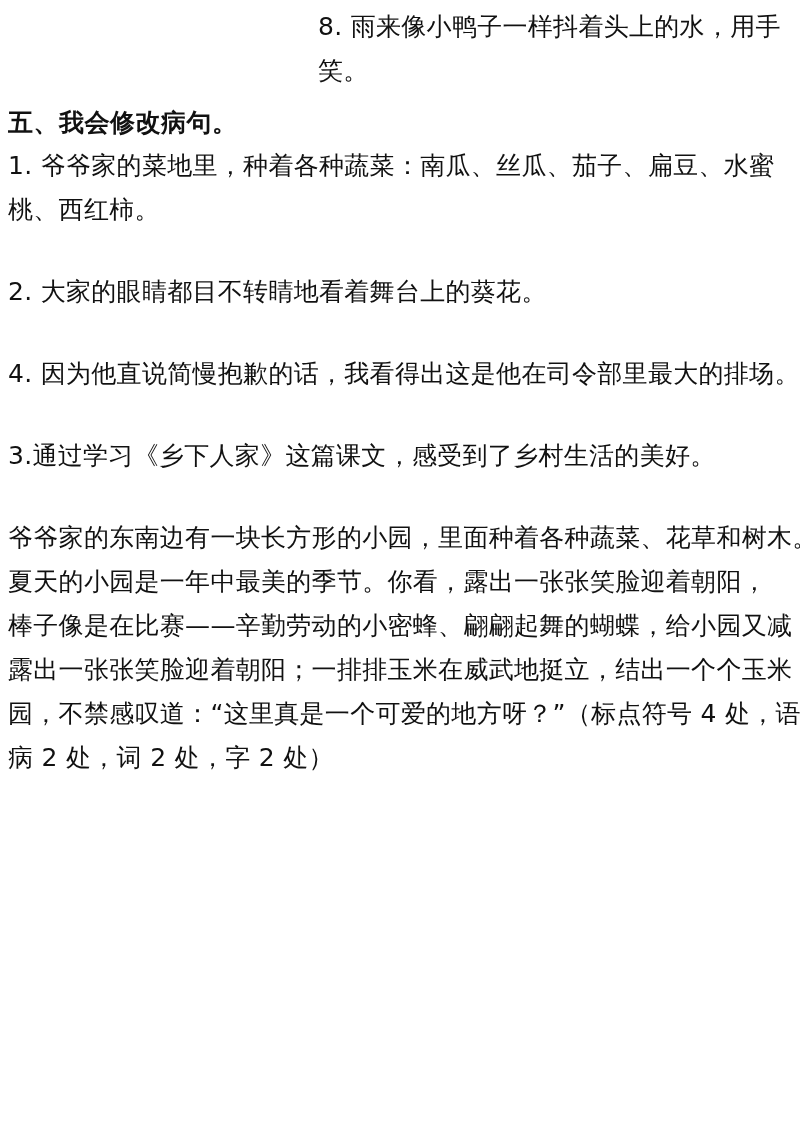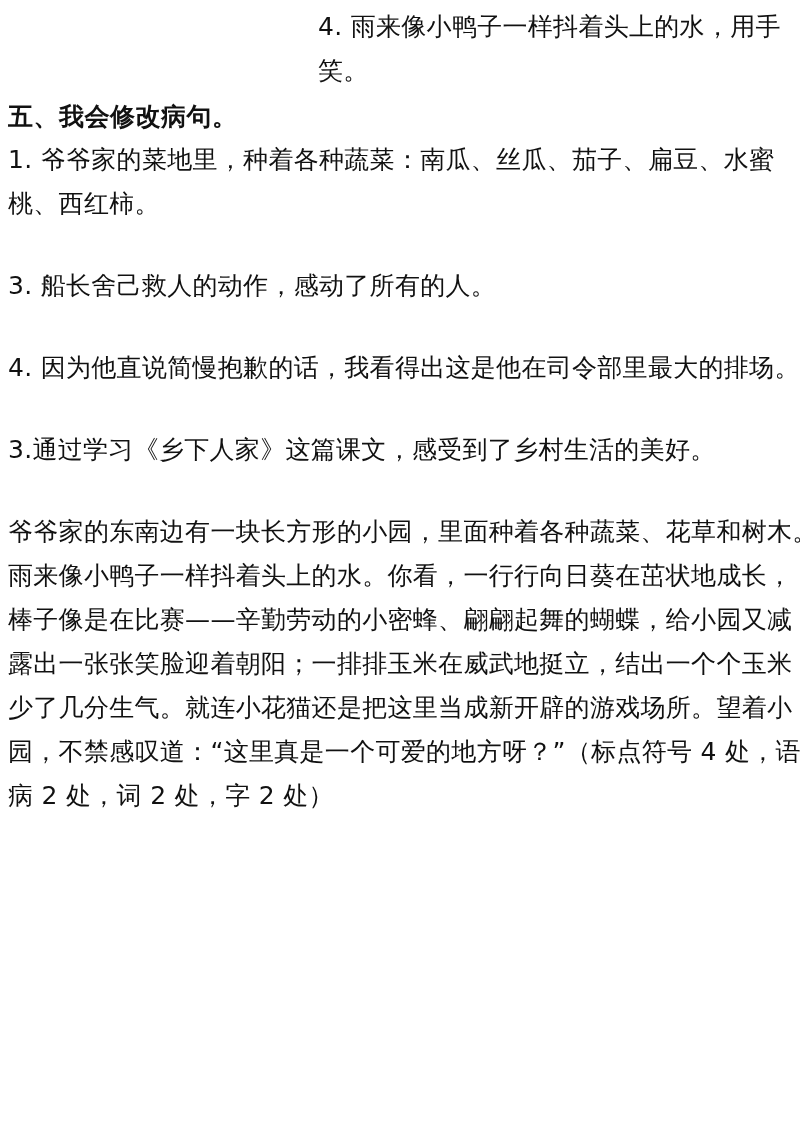--- a/index.html
+++ b/index.html
@@ -25,21 +25,21 @@
   .line {
     white-space: pre;
     line-height: 44px;
     height: 44px;
     letter-spacing: 0.3px;
   }
   .continuation-block {
     margin: 5px 0 0 318px;
   }
   .section-heading {
-    margin: 3px 0 0 8px;
+    margin: 9px 0 0 8px;
     font-size: 25px;
     font-weight: bold;
     line-height: 42px;
     height: 42px;
     white-space: pre;
     letter-spacing: 0.5px;
   }
   .section-body {
     margin-left: 8px;
   }
@@ -52,52 +52,51 @@
   .paragraph-block {
     margin: 0;
   }
 </style>
 </head>
 <body>
 
 <div class="page">
 
   <div class="continuation-block">
-    <div class="line">4. 雨来像小鸭子一样抖着头上的水，用手</div>
+    <div class="line">8. 雨来像小鸭子一样抖着头上的水，用手</div>
     <div class="line">笑。</div>
   </div>
 
   <div class="section-heading">五、我会修改病句。</div>
 
   <div class="section-body">
 
     <div class="item">
       <div class="line">1. 爷爷家的菜地里，种着各种蔬菜：南瓜、丝瓜、茄子、扁豆、水蜜</div>
       <div class="line">桃、西红柿。</div>
     </div>
 
+    <div class="item">
+      <div class="line">2. 大家的眼睛都目不转睛地看着舞台上的葵花。</div>
+    </div>
 
-    <div class="item">
-      <div class="line">3. 船长舍己救人的动作，感动了所有的人。</div>
-    </div>
 
     <div class="item">
       <div class="line">4. 因为他直说简慢抱歉的话，我看得出这是他在司令部里最大的排场。</div>
     </div>
 
     <div class="item">
       <div class="line">3.通过学习《乡下人家》这篇课文，感受到了乡村生活的美好。</div>
     </div>
 
 
     <div class="paragraph-block">
       <div class="line">爷爷家的东南边有一块长方形的小园，里面种着各种蔬菜、花草和树木。</div>
-      <div class="line">雨来像小鸭子一样抖着头上的水。你看，一行行向日葵在茁状地成长，</div>
+      <div class="line">夏天的小园是一年中最美的季节。你看，露出一张张笑脸迎着朝阳，</div>
       <div class="line">棒子像是在比赛——辛勤劳动的小密蜂、翩翩起舞的蝴蝶，给小园又减</div>
       <div class="line">露出一张张笑脸迎着朝阳；一排排玉米在威武地挺立，结出一个个玉米</div>
-      <div class="line">少了几分生气。就连小花猫还是把这里当成新开辟的游戏场所。望着小</div>
       <div class="line">园，不禁感叹道：“这里真是一个可爱的地方呀？”（标点符号 4 处，语</div>
       <div class="line">病 2 处，词 2 处，字 2 处）</div>
     </div>
 
   </div>
 
 </div>
 
 </body></html>

